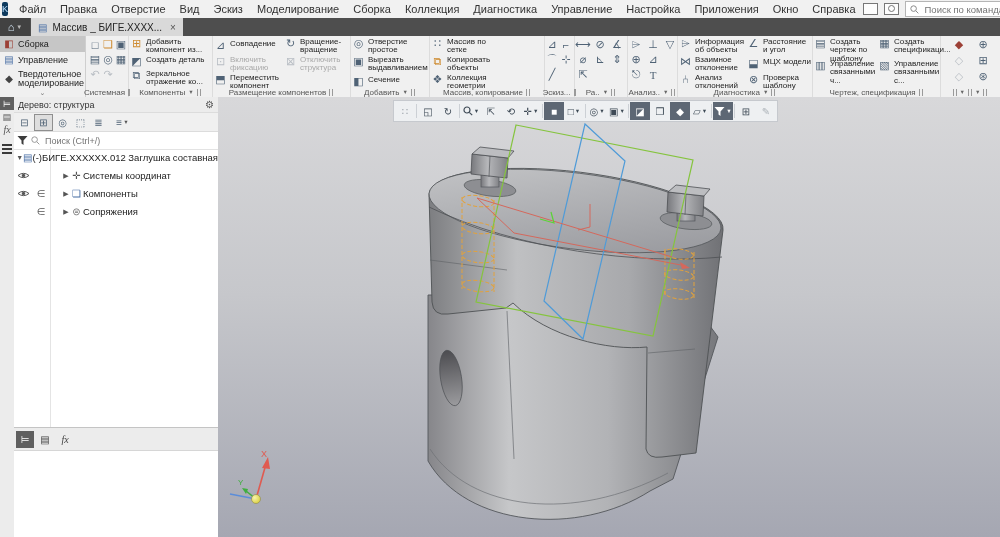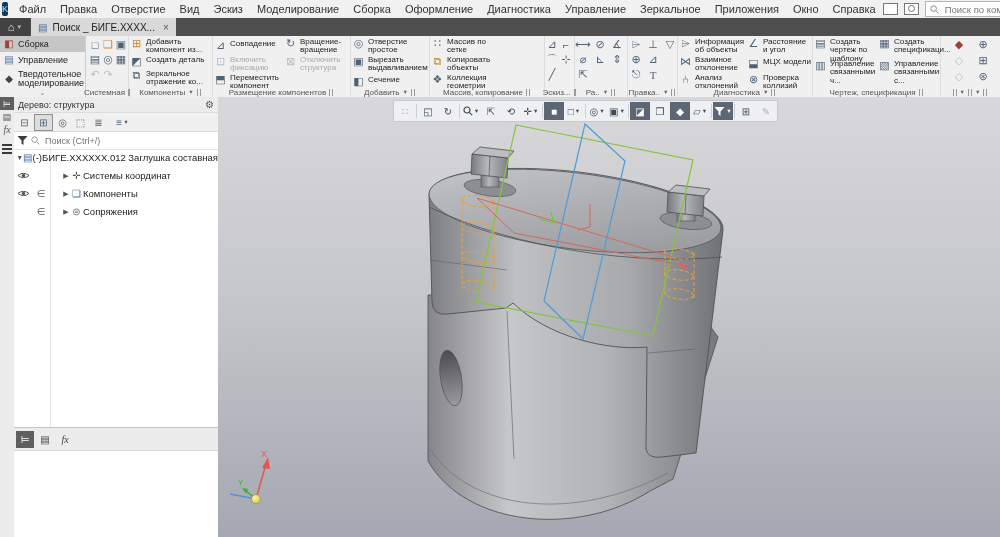--- a/index.html
+++ b/index.html
@@ -93,24 +93,24 @@
 
   <div class="titlebar">
     <div class="applogo">K</div>
     <span class="menuitem">Файл</span>
     <span class="menuitem">Правка</span>
     <span class="menuitem">Отверстие</span>
     <span class="menuitem">Вид</span>
     <span class="menuitem">Эскиз</span>
     <span class="menuitem">Моделирование</span>
     <span class="menuitem">Сборка</span>
-    <span class="menuitem">Оформление</span>
+    <span class="menuitem">Коллекция</span>
     <span class="menuitem">Диагностика</span>
     <span class="menuitem">Управление</span>
-    <span class="menuitem">Зеркальное</span>
+    <span class="menuitem">Настройка</span>
     <span class="menuitem">Приложения</span>
     <span class="menuitem">Окно</span>
     <span class="menuitem">Справка</span>
     <div class="tb-right">
       <span class="winicon"></span>
       <span class="winicon cam"></span>
       <label class="cmdsearch">
         <svg width="9" height="9" viewBox="0 0 9 9">
           <circle cx="3.6" cy="3.6" r="2.8" fill="none" stroke="#8a8a8a" stroke-width="1"></circle>
           <line x1="5.8" y1="5.8" x2="8.3" y2="8.3" stroke="#8a8a8a" stroke-width="1"></line>
@@ -121,21 +121,21 @@
     </div>
   </div>
 
   <div class="tabbar">
     <div class="hometab">
       <span>⌂</span>
         <span class="dd">▼</span>
     </div>
     <div class="doctab">
       <span class="docico">▤</span>
-      <span>Поиск _ БИГЕ.XXXX...</span>
+      <span>Массив _ БИГЕ.XXXX...</span>
       <span class="close">×</span>
     </div>
   </div>
 
   <div class="ribbon">
 
     <div class="modes">
       <div class="mode active">
         <span class="mico" style="color:#9c4036">◧</span>
         <span>Сборка</span>
@@ -281,21 +281,21 @@
 
     <div class="rgroup" style="left:627px;width:50px">
       <span class="icograph" style="left:2px;top:2px">⌲</span>
       <span class="icograph" style="left:19px;top:2px">⊥</span>
       <span class="icograph" style="left:36px;top:2px">▽</span>
       <span class="icograph" style="left:2px;top:17px">⊕</span>
       <span class="icograph" style="left:19px;top:17px">⊿</span>
       <span class="icograph" style="left:2px;top:32px">⎋</span>
       <span class="icograph" style="left:19px;top:32px;font-family:'Liberation Serif',serif">T</span>
       <div class="rlabel">
-          <span>Правка..</span>
+          <span>Анализ..</span>
           <span class="dd">▼</span>
           <span class="grip2"></span>
         </div>
     </div>
 
     <div class="rgroup" style="left:677px;width:135px">
       <div class="rbtn" style="left:2px;top:2px">
         <span class="i">⌲</span>
         <span class="lblwrap" style="max-width:54px">Информация об объекты</span>
       </div>
@@ -310,21 +310,21 @@
       <div class="rbtn" style="left:70px;top:2px">
         <span class="i">∠</span>
         <span class="lblwrap" style="max-width:54px">Расстояние и угол</span>
       </div>
       <div class="rbtn" style="left:70px;top:22px">
         <span class="i">⬓</span>
         <span class="lblwrap" style="max-width:54px">МЦХ модели</span>
       </div>
       <div class="rbtn" style="left:70px;top:38px">
         <span class="i">⊗</span>
-        <span class="lblwrap" style="max-width:54px">Проверка коллизий</span>
+        <span class="lblwrap" style="max-width:54px">Проверка шаблону</span>
       </div>
       <div class="rlabel">
           <span>Диагностика</span>
           <span class="dd">▼</span>
           <span class="grip2"></span>
         </div>
     </div>
 
     <div class="rgroup" style="left:812px;width:128px">
       <div class="rbtn" style="left:2px;top:2px">

